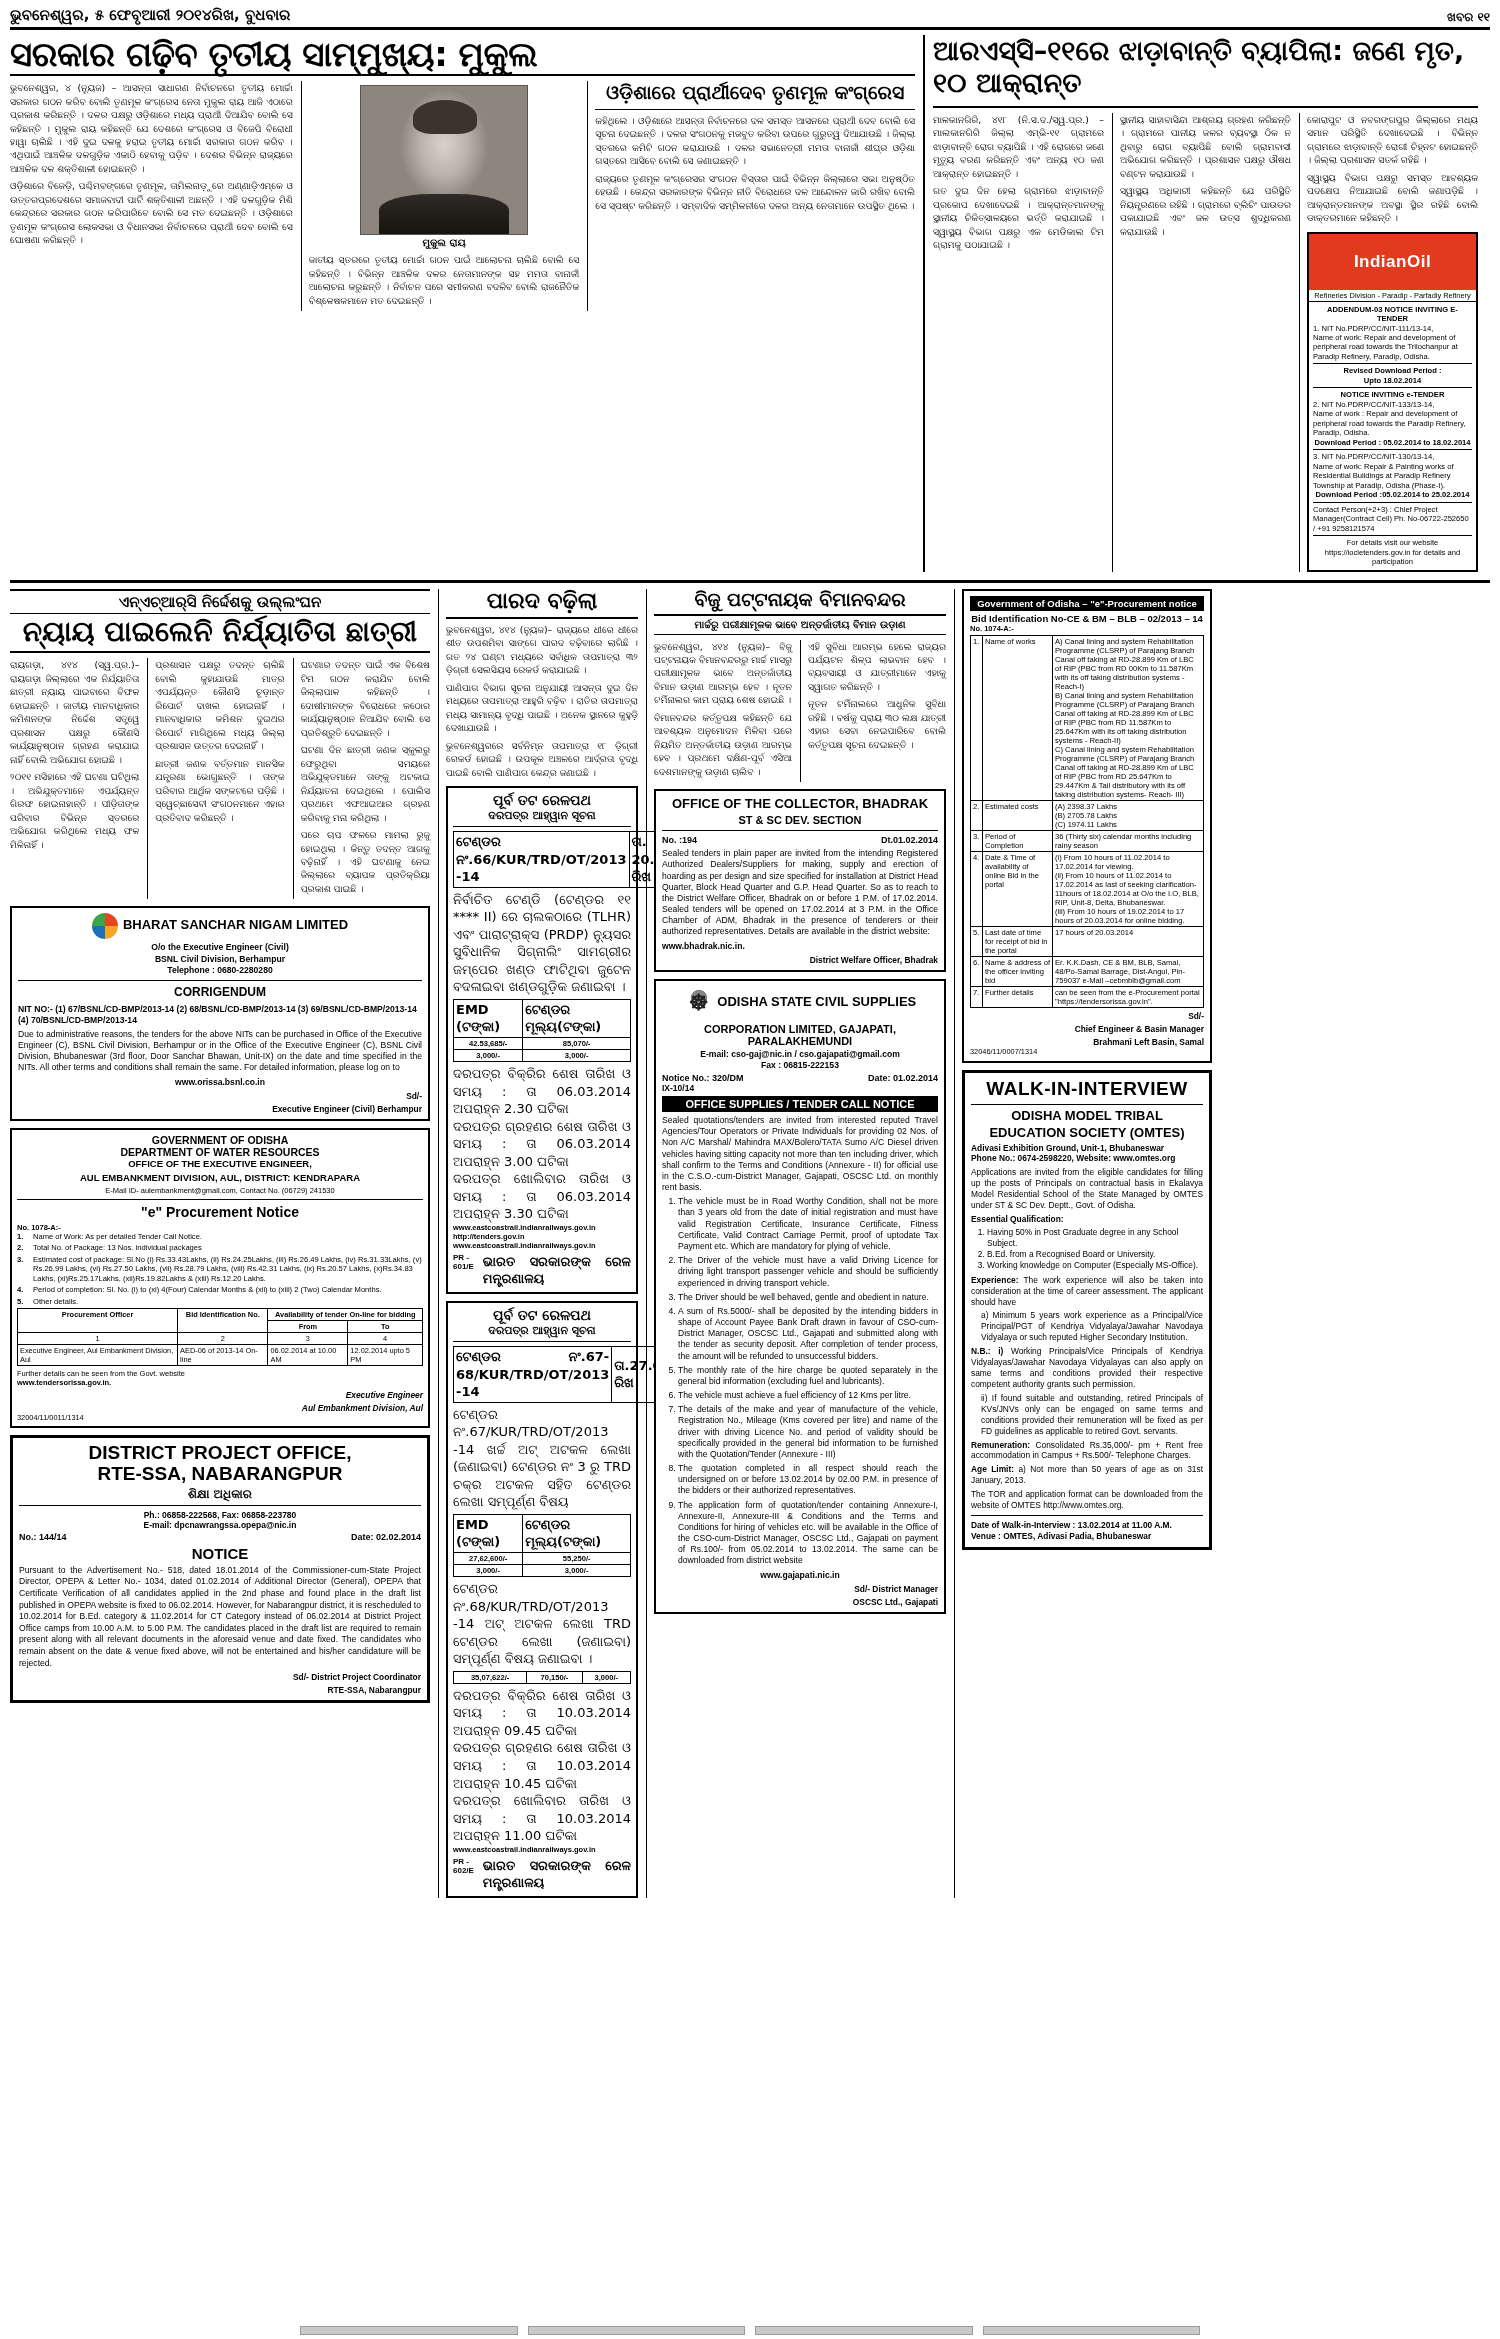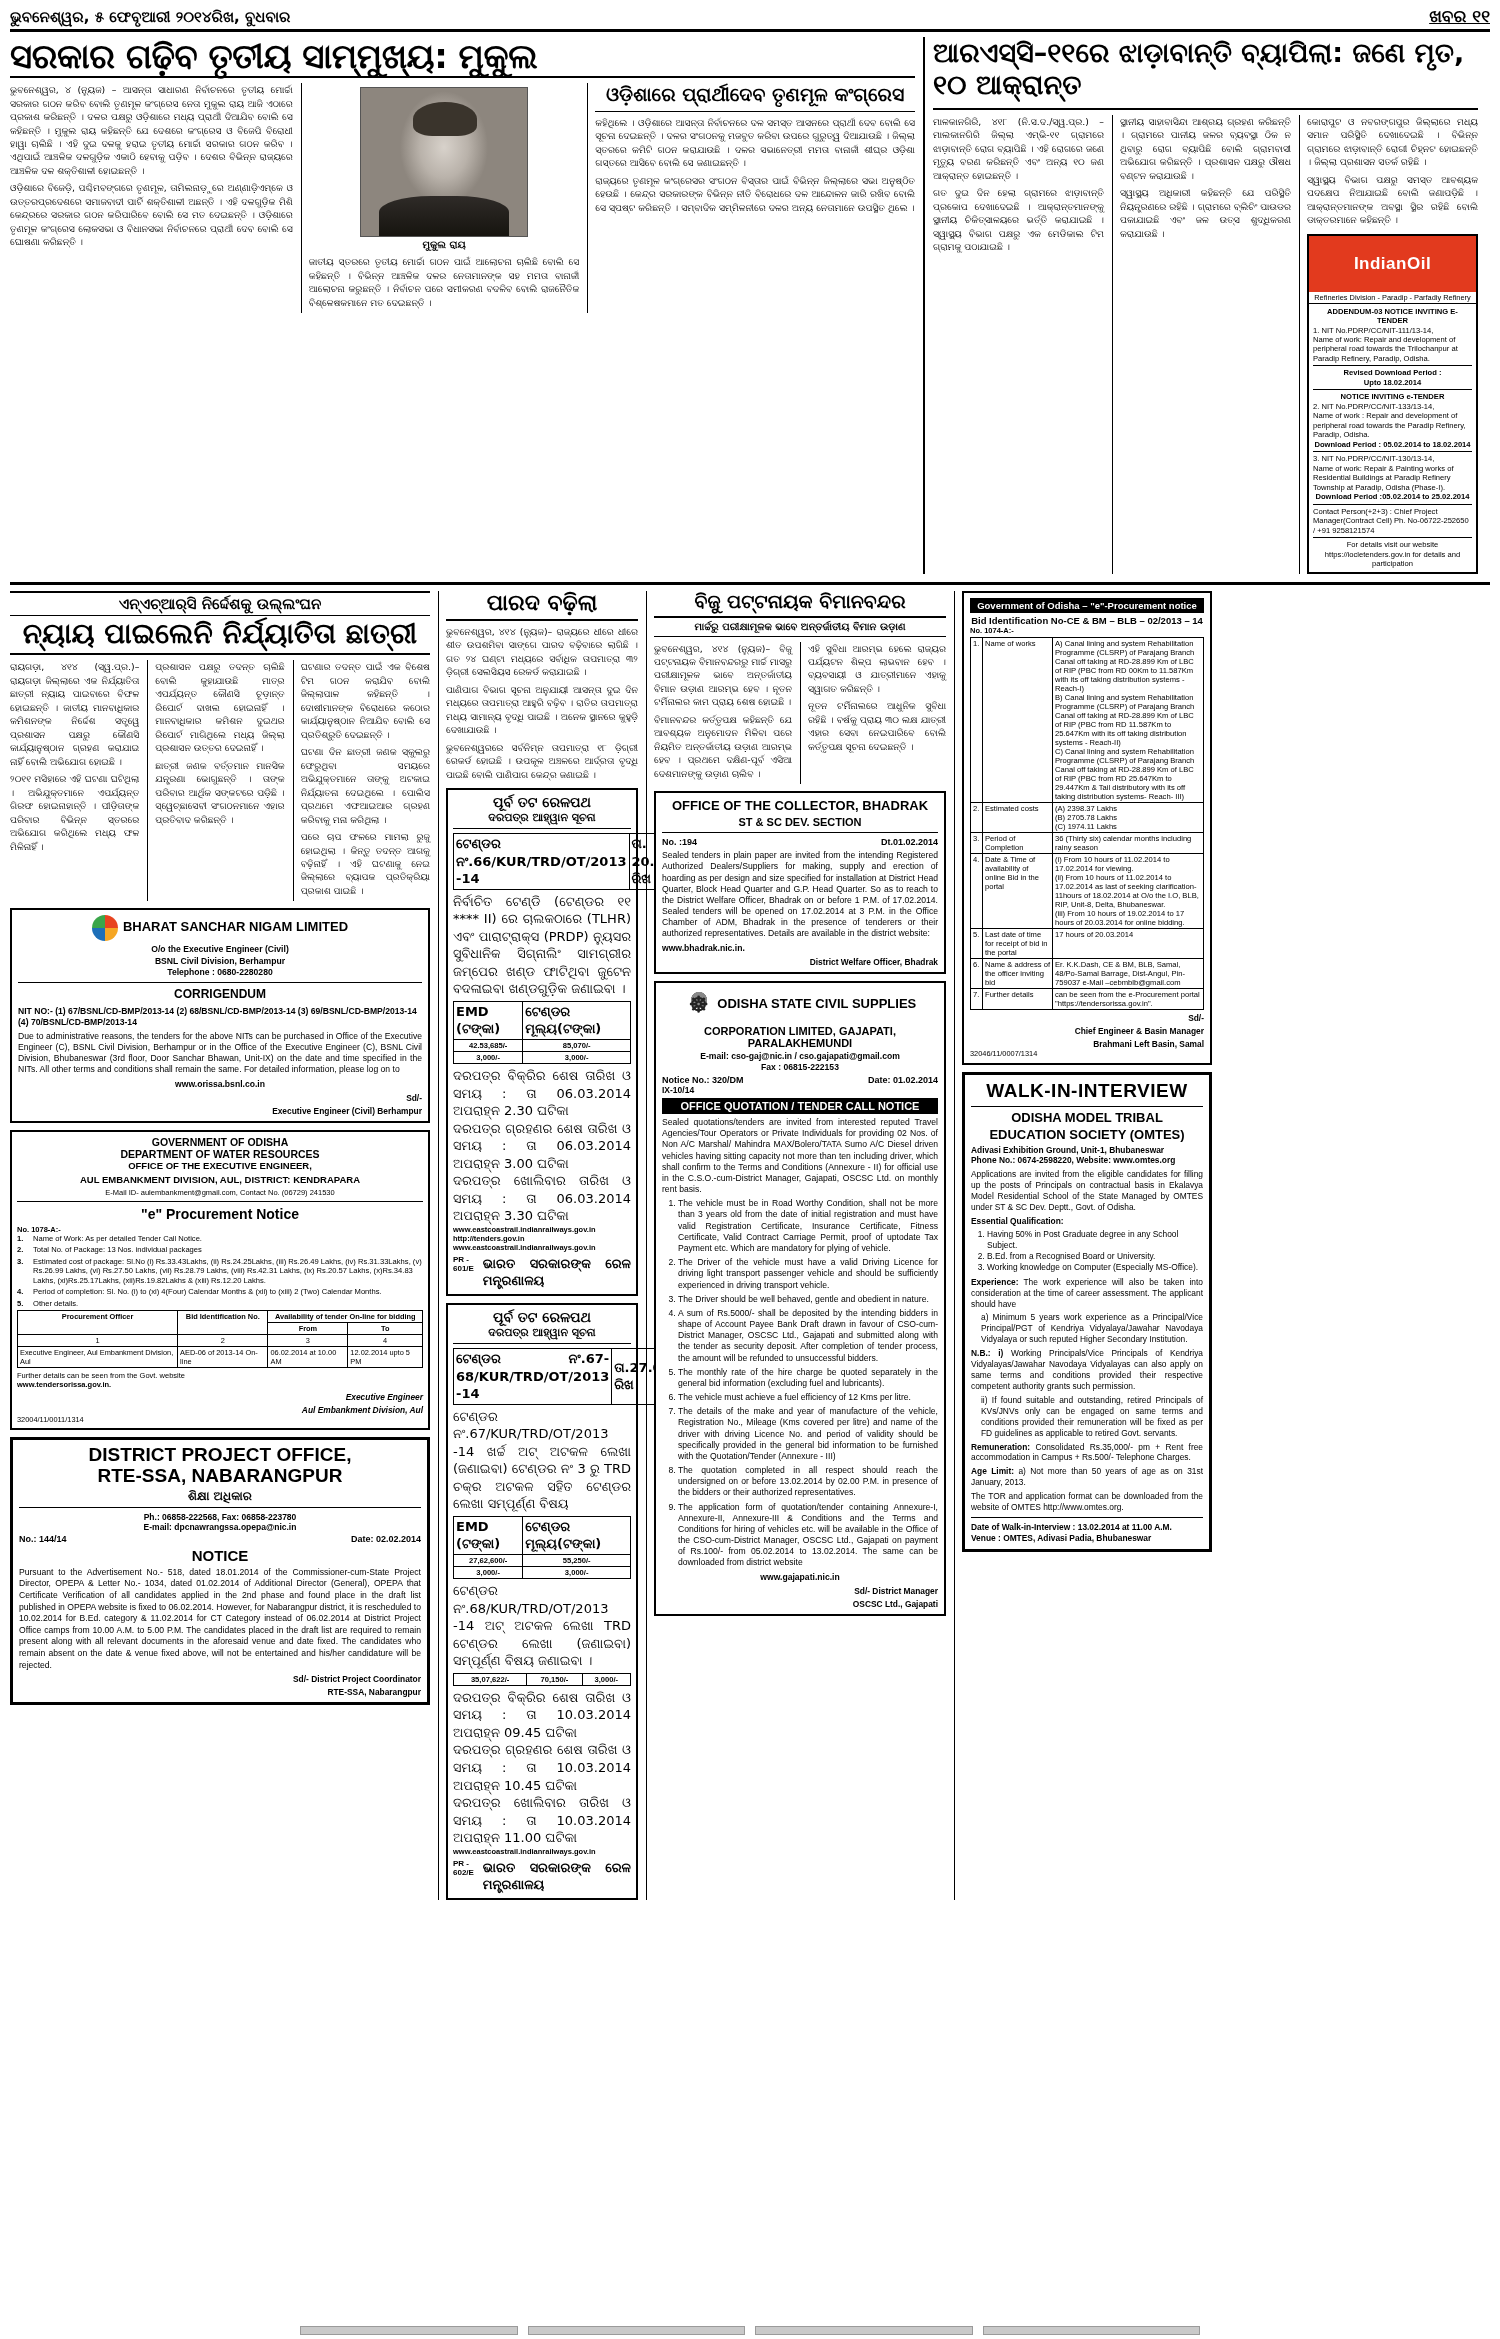--- a/index.html
+++ b/index.html
@@ -18,21 +18,21 @@
   .b { font-weight:bold; }
   .i { font-style:italic; }
   .sm { font-size:8.5px; }
   .xs { font-size:7.5px; }
   .od { font-family:"DejaVu Sans", sans-serif; }
 
   
   .masthead { display:flex; justify-content:space-between; align-items:flex-end;
     border-bottom:3px solid #000; padding-bottom:3px; margin-bottom:5px; }
   .masthead .date { font-size:15px; font-weight:bold; font-family:"DejaVu Sans",sans-serif; }
-  .masthead .pageno { font-size:17px; font-weight:bold; font-family:"DejaVu Sans",sans-serif;text-decoration:underline; }
+  .masthead .pageno { font-size:12px; font-weight:bold; font-family:"DejaVu Sans",sans-serif; }
 
   
   .topband { display:flex; gap:8px; }
   .top-left { width:905px; }
   .top-right { width:555px; border-left:2px solid #000; padding-left:8px; }
 
   .headline1 { font-family:"DejaVu Sans",sans-serif; font-weight:bold; font-size:34px;
     line-height:1.15; letter-spacing:-0.5px; border-bottom:2px solid #000; padding-bottom:0; }
   .headline2 { font-family:"DejaVu Sans",sans-serif; font-weight:bold; font-size:27px;
     line-height:1.2; border-bottom:2px solid #000; padding-bottom:6px; }
@@ -485,21 +485,21 @@
           <span>ODISHA STATE CIVIL SUPPLIES</span>
         </h3>
         <h4>CORPORATION LIMITED, GAJAPATI, PARALAKHEMUNDI</h4>
         <p class="ctr b" style="margin:0">E-mail: cso-gaj@nic.in / cso.gajapati@gmail.com</p>
         <p class="ctr b" style="margin:0">Fax : 06815-222153</p>
         <div style="display:flex;justify-content:space-between;font-weight:bold;font-size:9px;margin-top:2px">
           <span>Notice No.: 320/DM</span>
           <span>Date: 01.02.2014</span>
         </div>
         <div class="b" style="font-size:8.5px">IX-10/14</div>
-        <div style="background:#000;color:#fff;text-align:center;font-weight:bold;font-size:11px;padding:2px 0;margin:3px 0">OFFICE QUOTATION / TENDER CALL NOTICE</div>
+        <div style="background:#000;color:#fff;text-align:center;font-weight:bold;font-size:11px;padding:2px 0;margin:3px 0">OFFICE SUPPLIES / TENDER CALL NOTICE</div>
         <p class="just">Sealed quotations/tenders are invited from interested reputed Travel Agencies/Tour Operators or Private Individuals for providing 02 Nos. of Non A/C Marshal/ Mahindra MAX/Bolero/TATA Sumo A/C Diesel driven vehicles having sitting capacity not more than ten including driver, which shall confirm to the Terms and Conditions (Annexure - II) for official use in the C.S.O.-cum-District Manager, Gajapati, OSCSC Ltd. on monthly rent basis.</p>
         <ol>
           <li>The vehicle must be in Road Worthy Condition, shall not be more than 3 years old from the date of initial registration and must have valid Registration Certificate, Insurance Certificate, Fitness Certificate, Valid Contract Carriage Permit, proof of uptodate Tax Payment etc. Which are mandatory for plying of vehicle.</li>
           <li>The Driver of the vehicle must have a valid Driving Licence for driving light transport passenger vehicle and should be sufficiently experienced in driving transport vehicle.</li>
           <li>The Driver should be well behaved, gentle and obedient in nature.</li>
           <li>A sum of Rs.5000/- shall be deposited by the intending bidders in shape of Account Payee Bank Draft drawn in favour of CSO-cum-District Manager, OSCSC Ltd., Gajapati and submitted along with the tender as security deposit. After completion of tender process, the amount will be refunded to unsuccessful bidders.</li>
           <li>The monthly rate of the hire charge be quoted separately in the general bid information (excluding fuel and lubricants).</li>
           <li>The vehicle must achieve a fuel efficiency of 12 Kms per litre.</li>
           <li>The details of the make and year of manufacture of the vehicle, Registration No., Mileage (Kms covered per litre) and name of the driver with driving Licence No. and period of validity should be specifically provided in the general bid information to be furnished with the Quotation/Tender (Annexure - III)</li>
           <li>The quotation completed in all respect should reach the undersigned on or before 13.02.2014 by 02.00 P.M. in presence of the bidders or their authorized representatives.</li>

